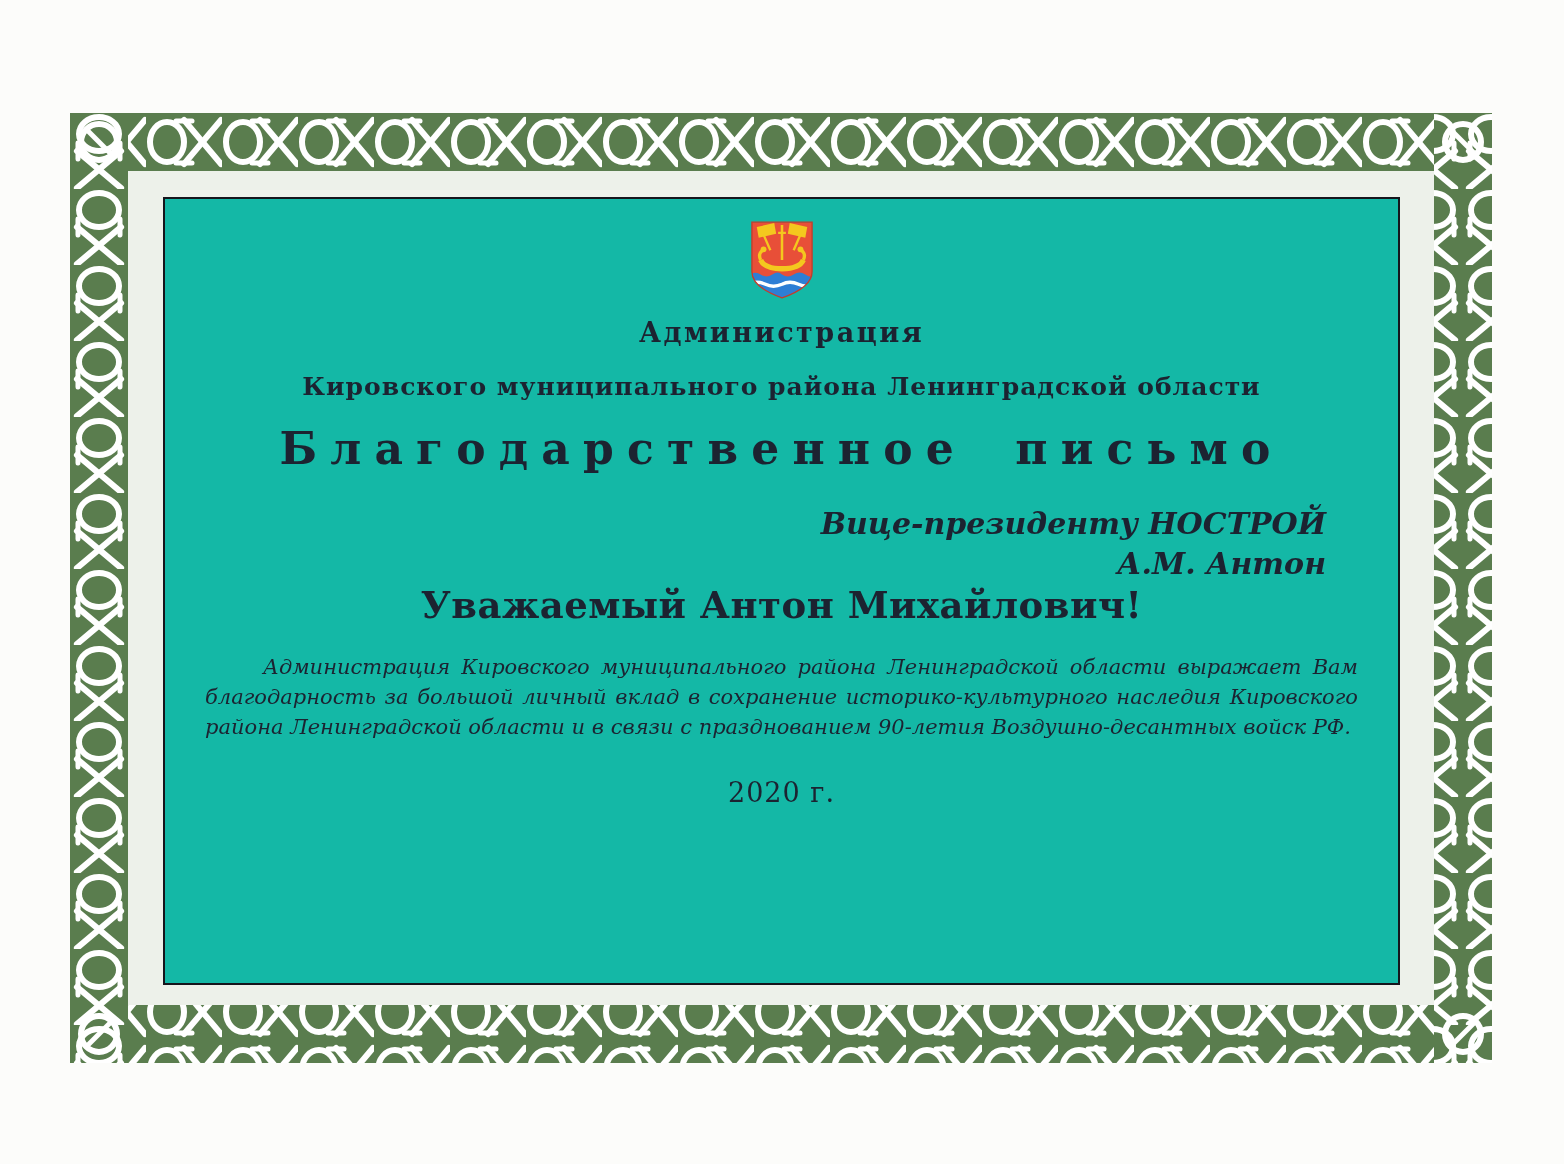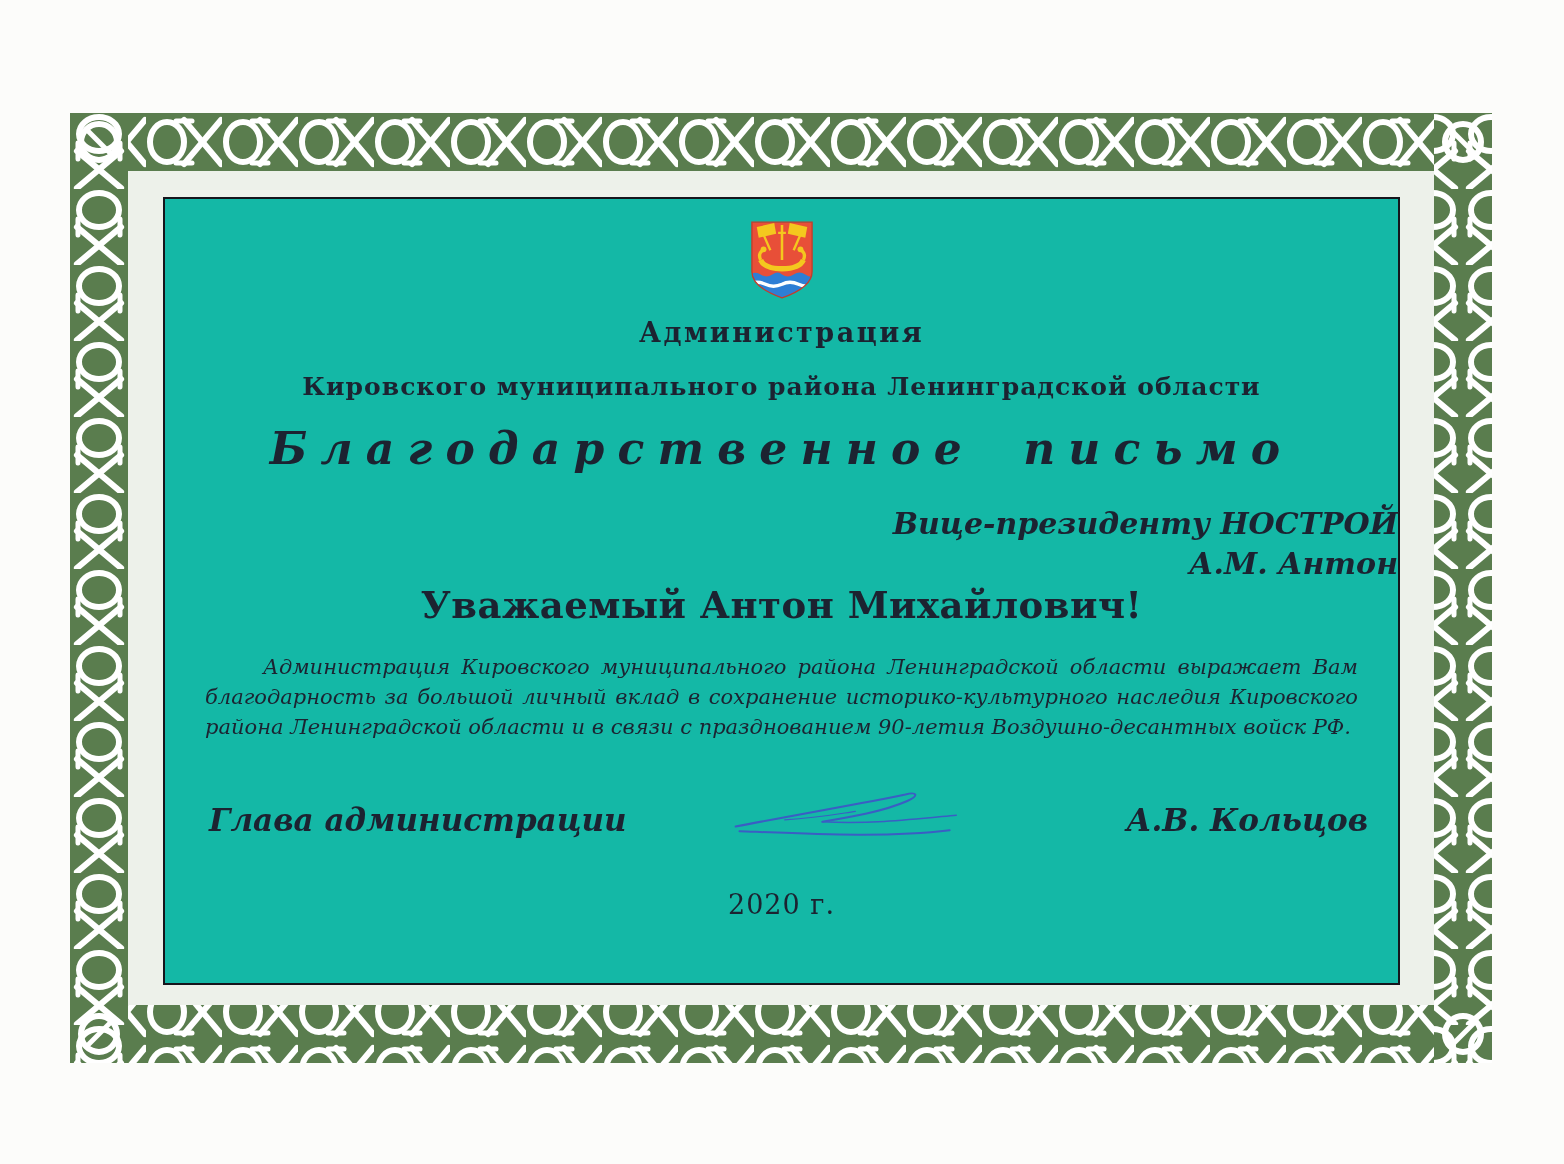--- a/index.html
+++ b/index.html
@@ -28,29 +28,29 @@
     letter-spacing:2.5px;
   }
   .org-line2{
     margin-top:24px;
     font-size:25px;font-weight:bold;
     letter-spacing:1px;
   }
   .cert-title{
     margin-top:22px;
     font-size:44px;
-    font-style:italic;
     font-weight:600;
     letter-spacing:0.30em;
     word-spacing:0.45em;
     white-space:nowrap;
     text-align:center;
   }
   .addressee{
     margin-top:30px;
+    padding-right:72px;
     text-align:right;
     font-style:italic;
     font-weight:600;
     font-size:30px;
     line-height:1.32;
   }
   .salutation{
     font-size:37px;
     font-weight:bold;
     letter-spacing:0.5px;
@@ -168,32 +168,16 @@
 
     <div class="addressee">
       <div>Вице-президенту НОСТРОЙ</div>
       <div>А.М. Антон</div>
     </div>
 
     <div class="salutation">Уважаемый Антон Михайлович!</div>
 
     <div class="body-text">Администрация Кировского муниципального района Ленинградской области выражает Вам благодарность за большой личный вклад в сохранение историко-культурного наследия Кировского района Ленинградской области и в связи с празднованием 90-летия Воздушно-десантных войск РФ.</div>
 
-    <div class="sign-row">
-      <div class="signer-title">Глава администрации</div>
-
-      <div class="signature-wrap">
-        <svg width="240" height="66" viewBox="0 0 250 70" aria-hidden="true">
-          <g fill="none" stroke="#3a5ec4" stroke-linecap="round">
-            <path stroke-width="2.2" d="M8,44 C70,32 150,18 188,10 C200,7 203,11 190,17 C165,28 130,34 100,39"></path>
-            <path stroke-width="1.6" d="M100,39 C150,42 200,36 242,32"></path>
-            <path stroke-width="2.1" d="M12,49 C90,52 170,56 235,48"></path>
-            <path stroke-width="1.2" d="M60,37 C95,35 115,31 135,28"></path>
-          </g>
-        </svg>
-      </div>
-
-      <div class="signer-name">А.В. Кольцов</div>
-    </div>
 
     <div class="date-line">2020 г.</div>
   </div>
 </div>
 
 </body></html>

